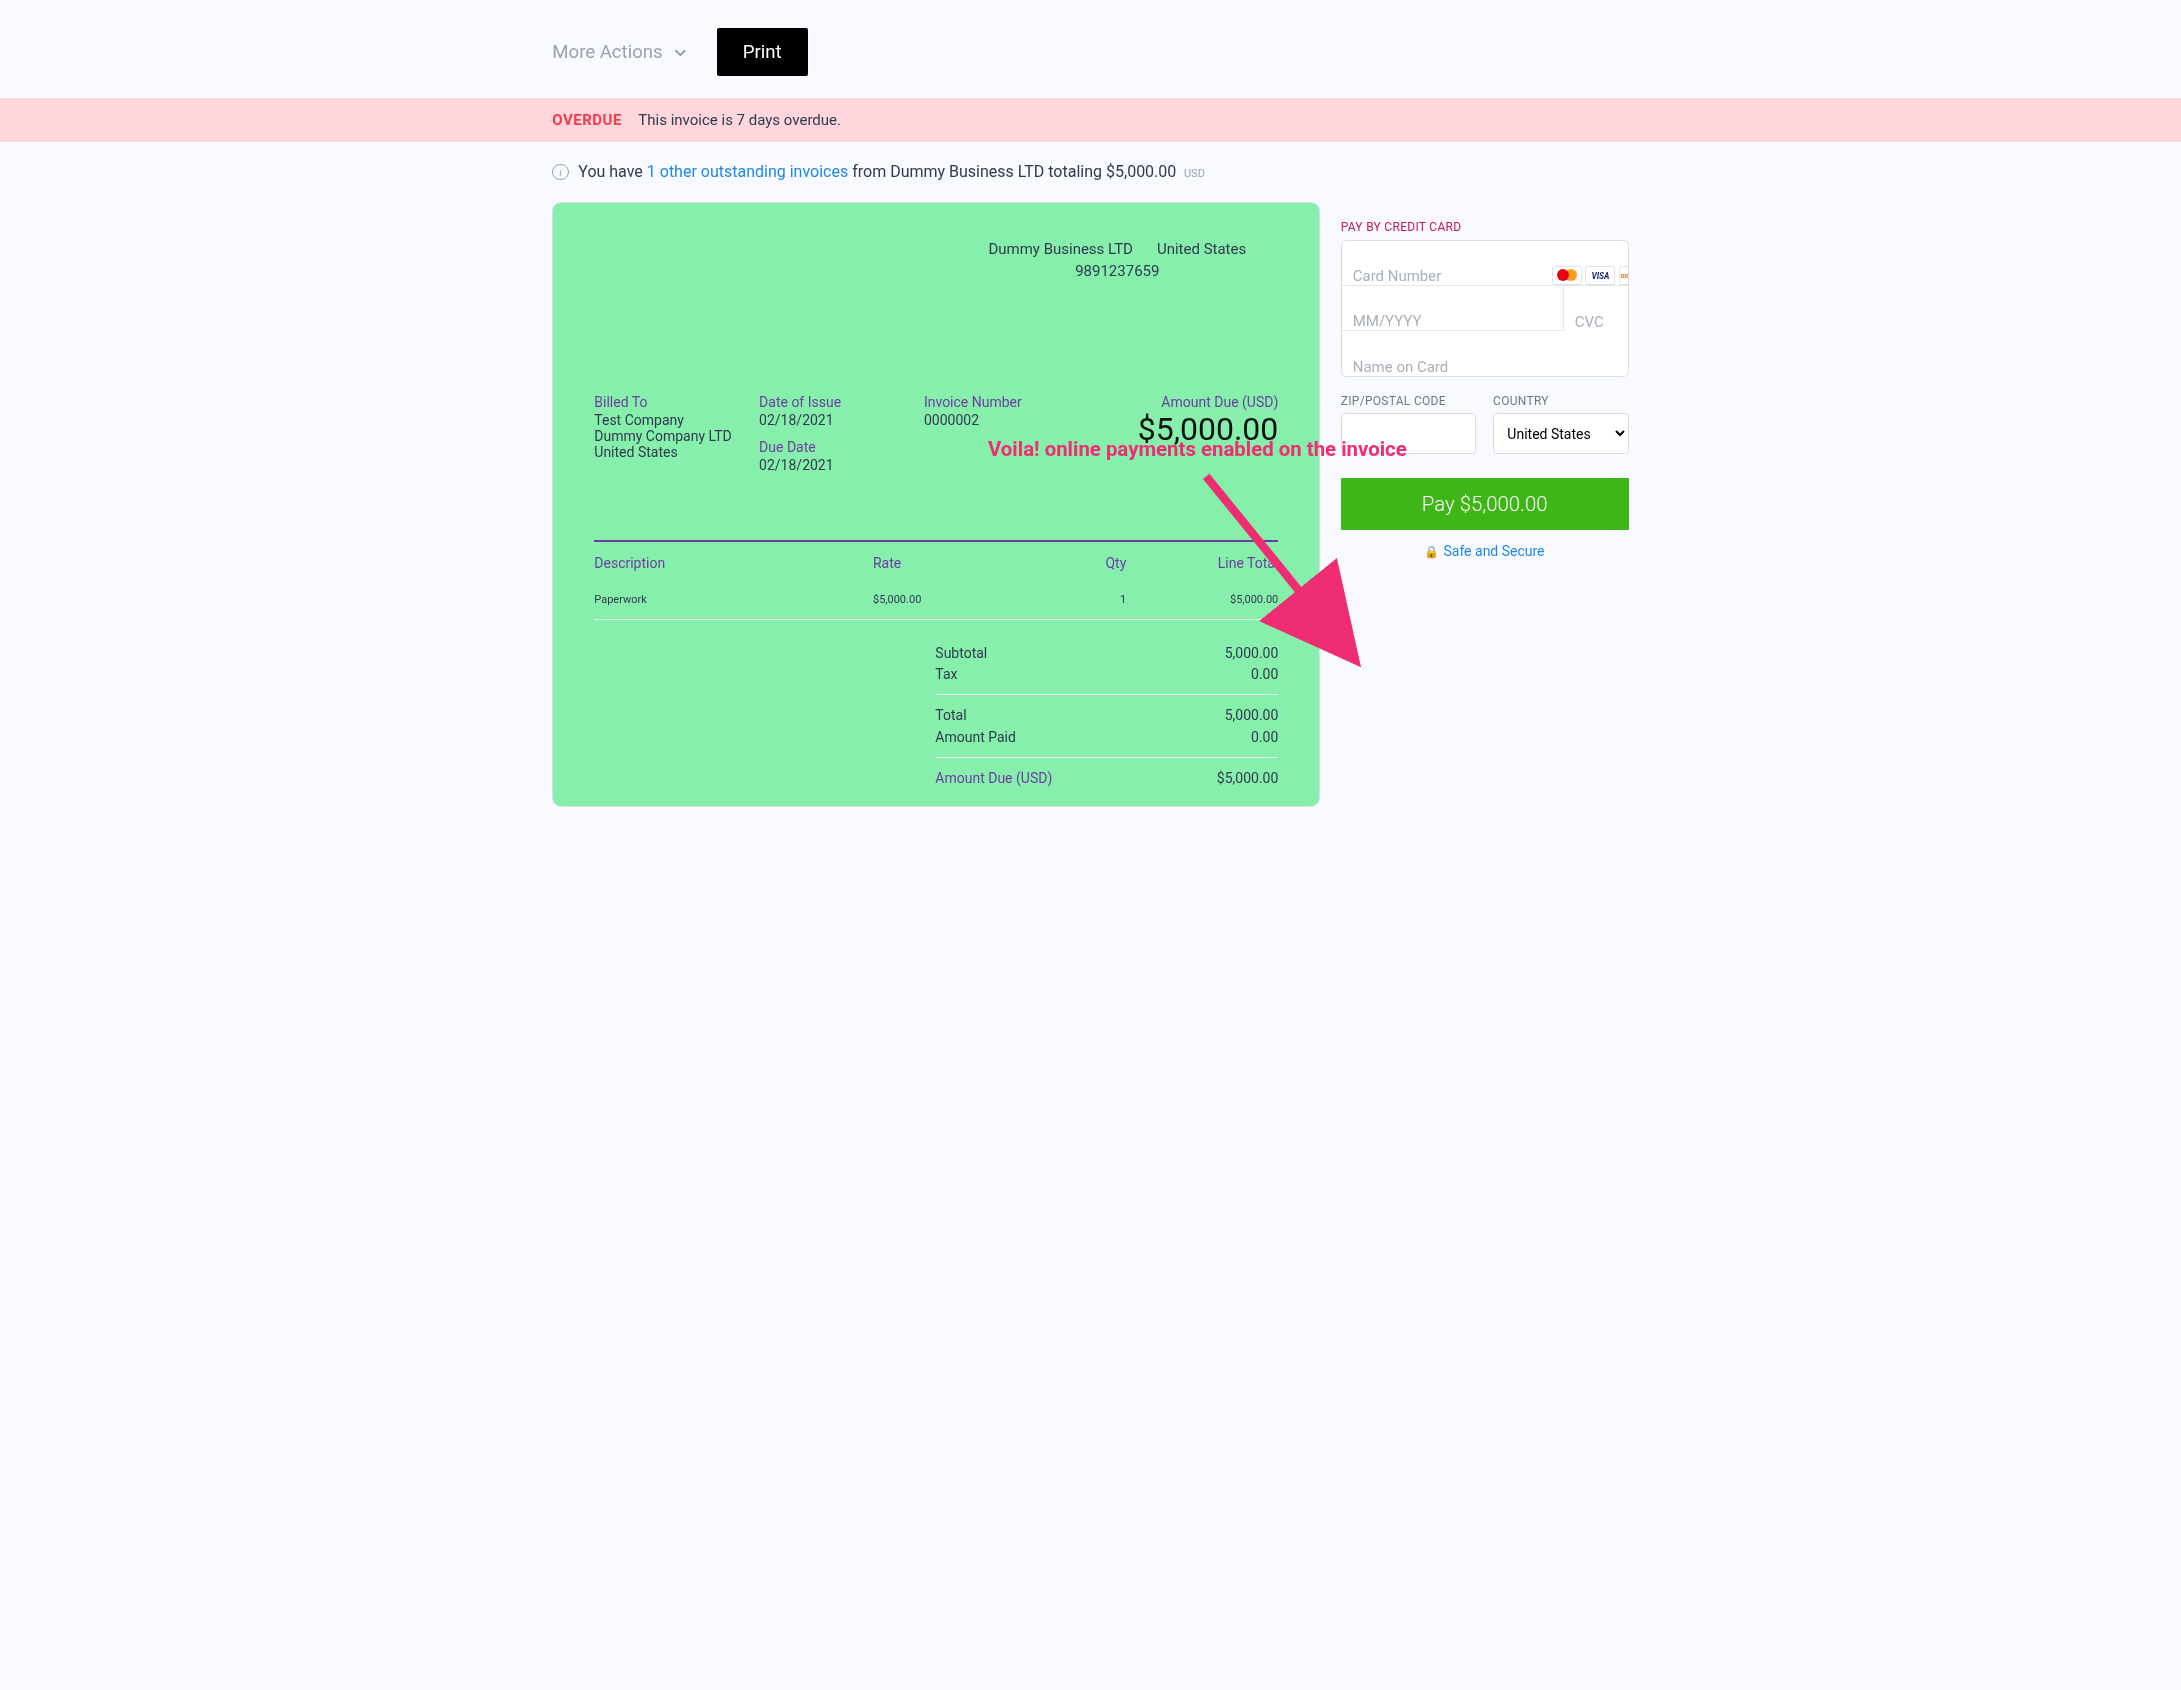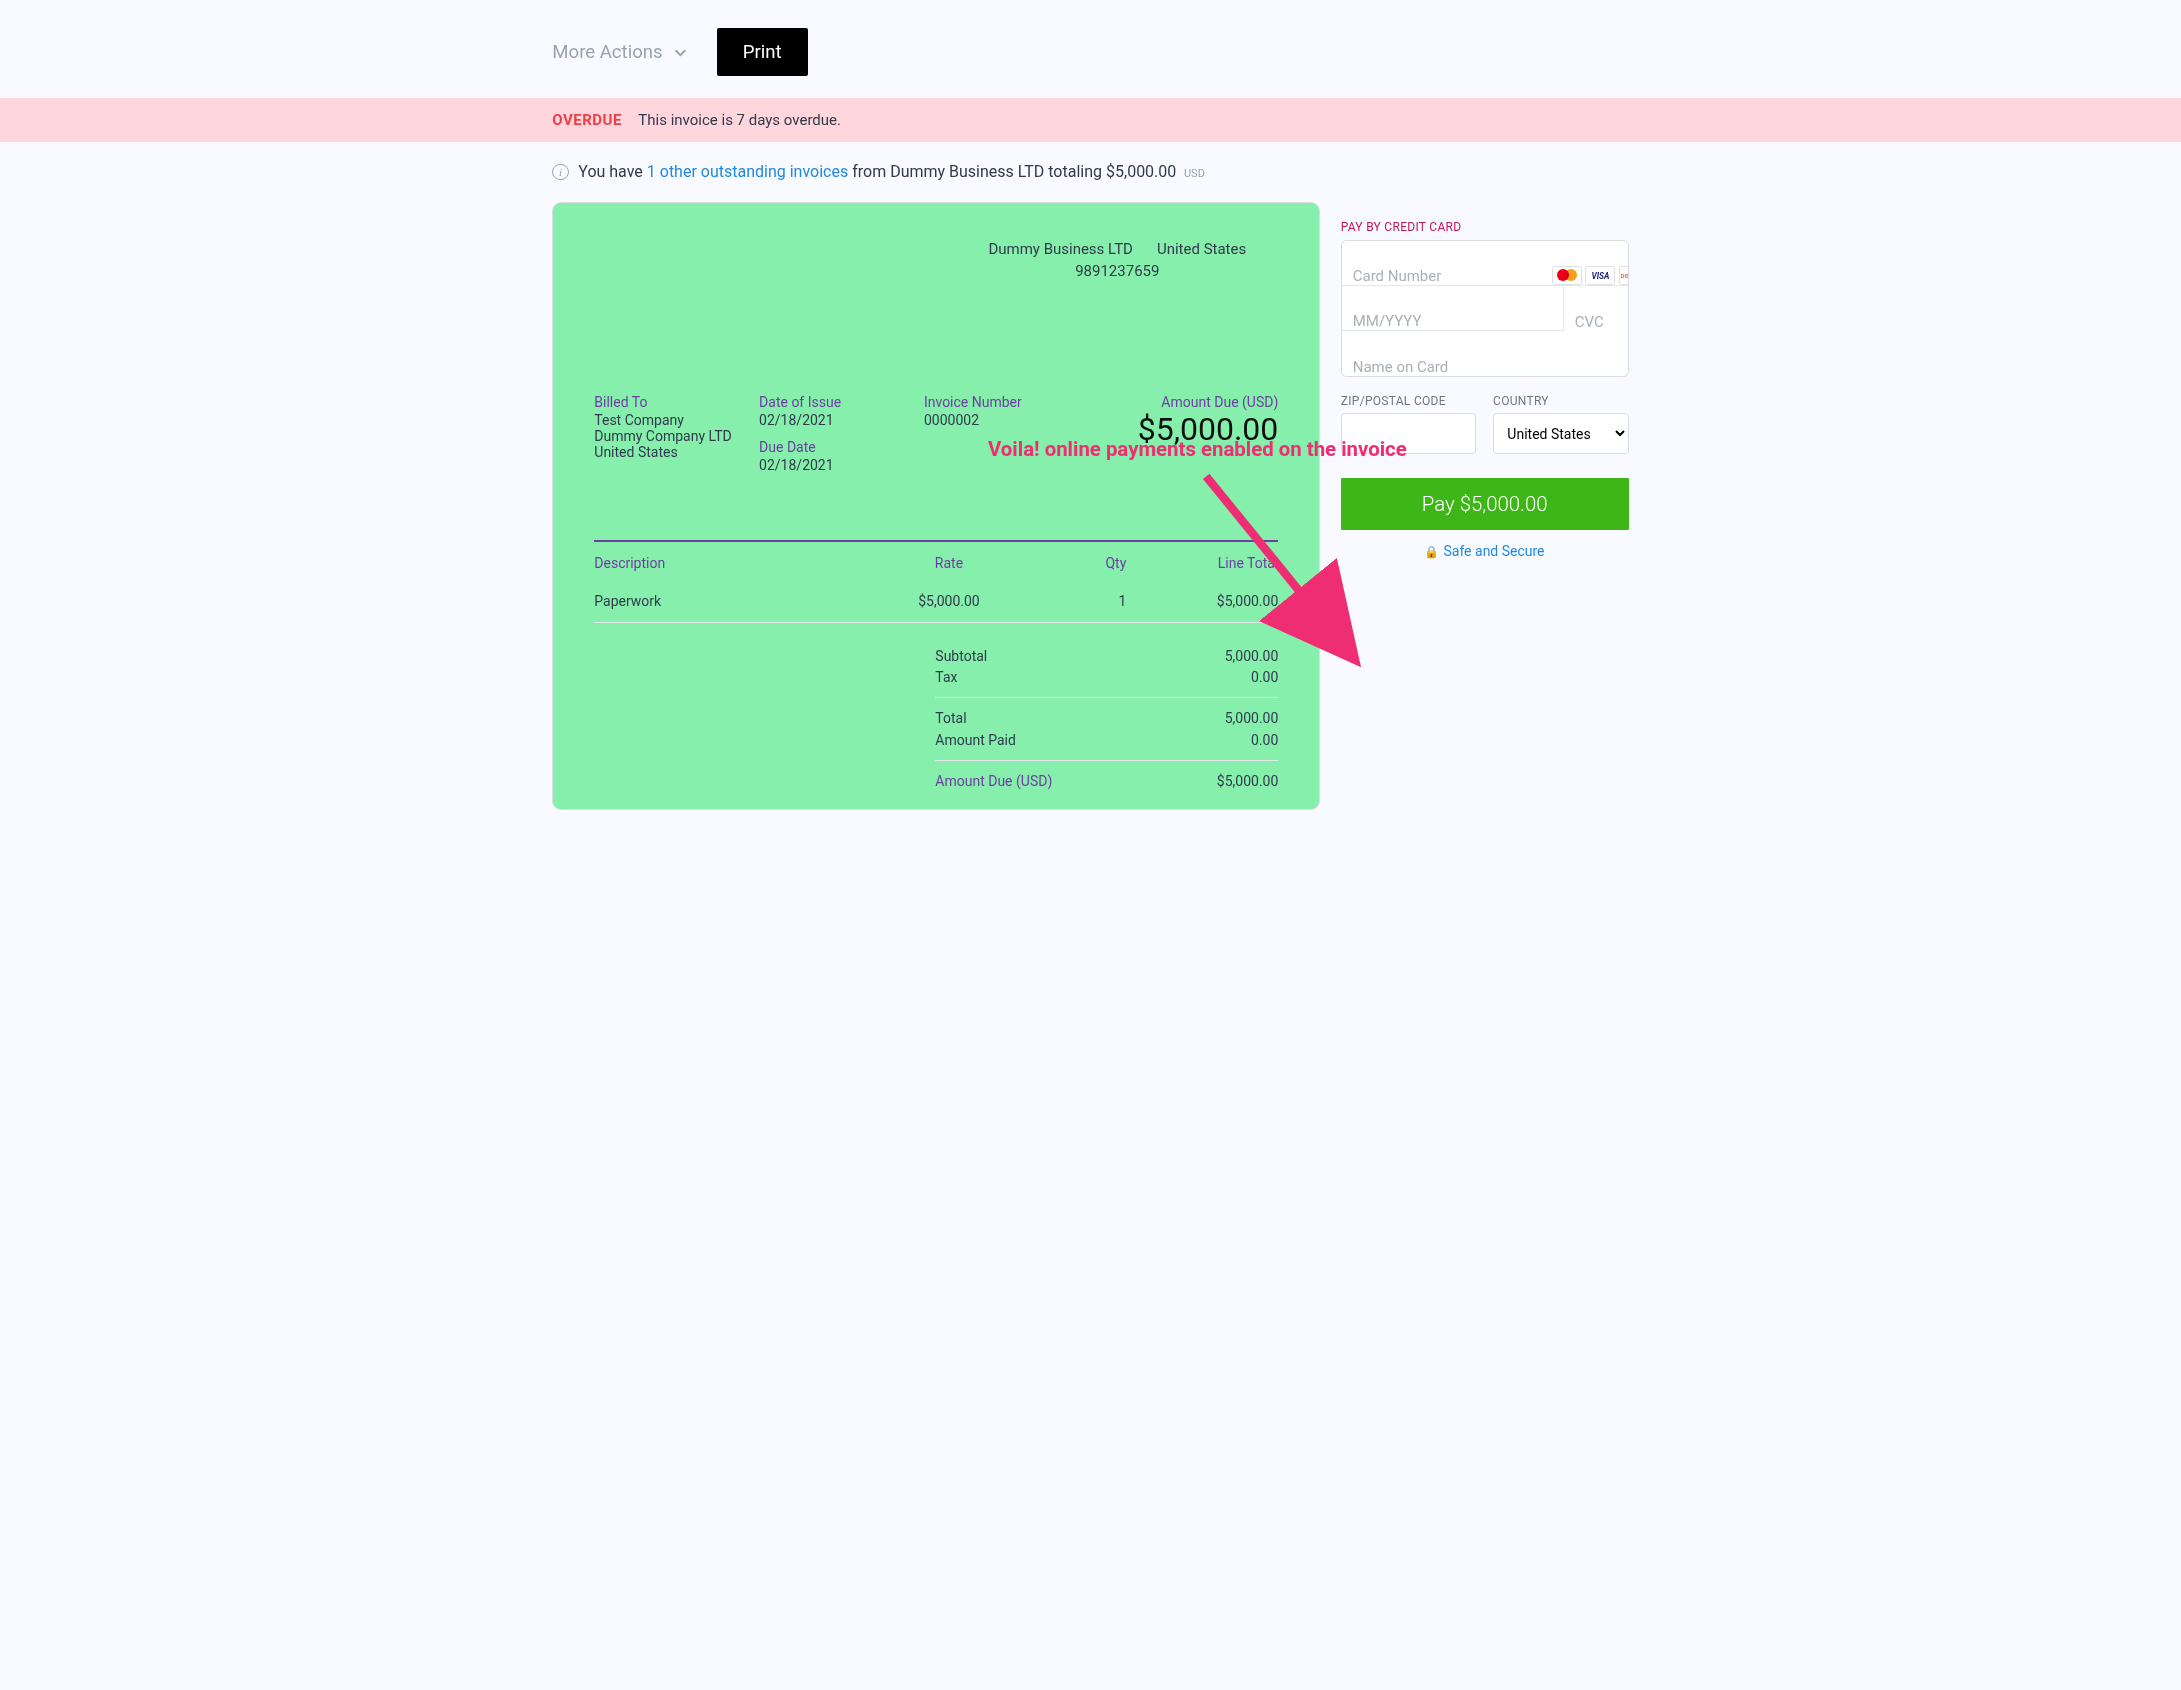--- a/index.html
+++ b/index.html
@@ -23,24 +23,24 @@
   .biz-block{text-align:center;margin:0 0 5.6px 362px;max-width:325px;line-height:1.5}
   .biz-row1{display:flex;justify-content:center;gap:24px}
   .meta-grid{display:flex;gap:19px;margin-top:111px}
   .meta-col{flex:1}
   .meta-col.amount{flex:1.3;text-align:right}
   .meta-label{color:#6b3fa0;font-size:14px;margin-bottom:1.9px}
   .meta-val{color:#303a4d;font-size:14px;margin-bottom:11px}
   .amount-big{font-size:32px;color:#111;margin-top:-1.9px}
   .table-head{display:flex;border-top:2.8px solid #6b3fa0;padding:13px 0 9.3px;margin-top:56px;color:#6b3fa0;font-size:14px}
   .th-desc{flex:2.2}
-  .th-rate{flex:1.2;text-align:center}
+  .th-rate{flex:1.2;text-align:left}
   .th-qty{flex:.8;text-align:right}
   .th-tot{flex:1.2;text-align:right}
-  .line-row{display:flex;padding:13px 0;border-bottom:0.9px solid #e3e6ea;font-size:14px}
+  .line-row{display:flex;padding:13px 0;border-bottom:0.9px solid #e3e6ea;font-size:11px}
   .summary{margin-left:auto;max-width:343px;margin-top:22px;font-size:14px}
   .sum-row{display:flex;justify-content:space-between;padding:2.8px 0}
   .sum-sep{border-top:0.9px solid #e3e6ea;margin:9.3px 0}
   .sum-due-label{color:#6b3fa0}
   .pay-panel{width:288px;padding-top:18.6px}
   .pay-head{color:#be185d;font-size:12px;letter-spacing:0.3px;margin-bottom:5.6px}
   .field-group{border:0.9px solid #d8dde3;border-radius:5.6px;overflow:hidden;background:#fff}
   .field{display:flex;align-items:flex-end;padding:0 11px;height:45px;border-bottom:0.9px solid #e3e6ea}
   .field:last-child{border-bottom:none}
   .field input{border:none;outline:none;font-size:15px;flex:1;color:#303a4d;background:transparent}

